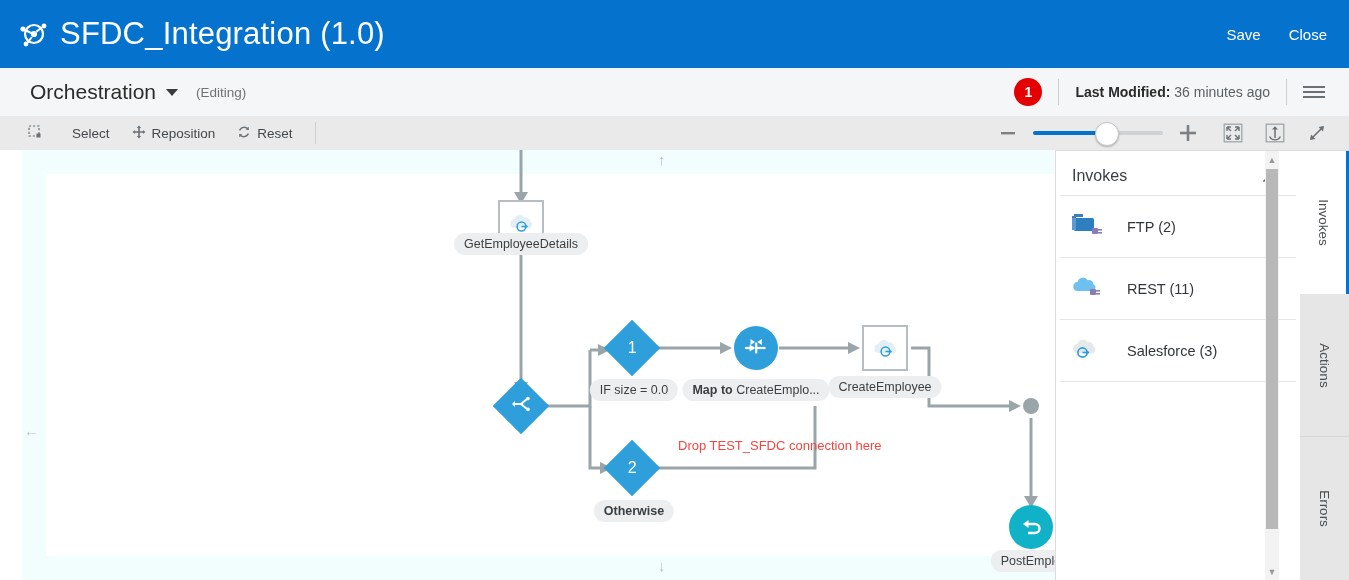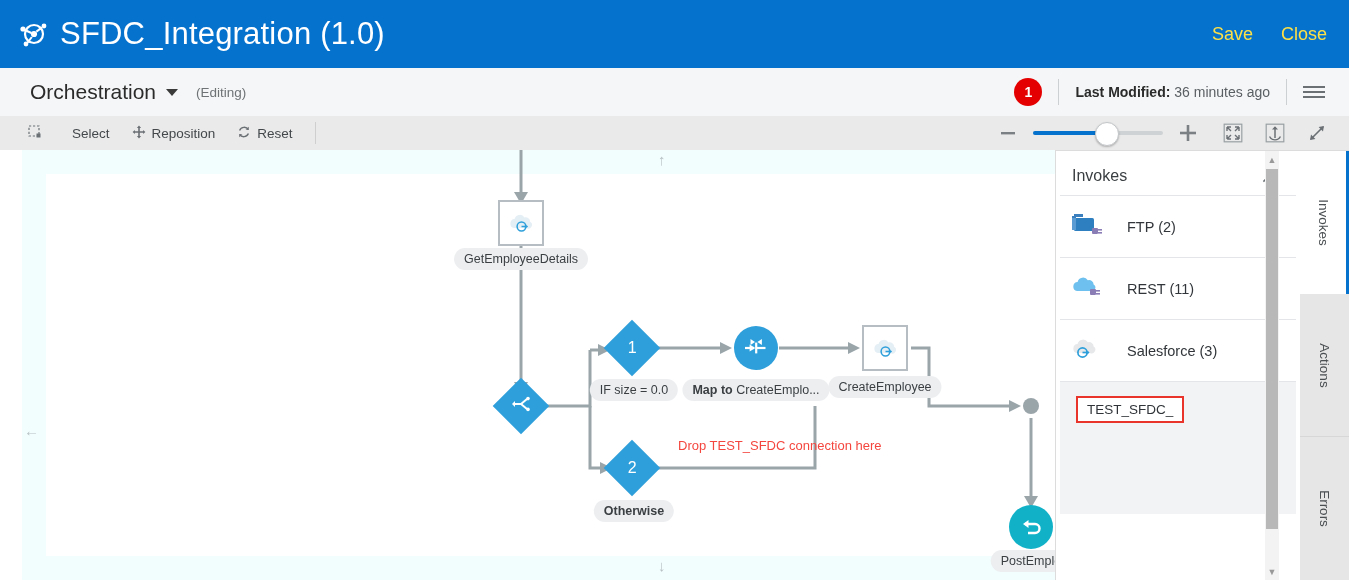--- a/index.html
+++ b/index.html
@@ -19,21 +19,21 @@
   .topbar .logo{
     width:34px;height:34px;margin-left:16px;margin-right:10px;
     flex:0 0 auto;display:flex;align-items:center;justify-content:center;
   }
   .topbar .title{
     color:#fff;font-size:31px;font-weight:400;letter-spacing:.2px;
     white-space:nowrap;
   }
   .topbar .spacer{flex:1 1 auto;}
   .topbar .tb-action{
-    color:#fde047;font-size:18px;margin-right:28px;cursor:pointer;white-space:nowrap;
+    color:#ffffff;font-size:15px;margin-right:28px;cursor:pointer;white-space:nowrap;
   }
   .topbar .tb-action:last-child{margin-right:22px;}
 
   
   .subbar{
     position:absolute;left:0;top:68px;width:1349px;height:48px;
     background:#f5f6f7;border-bottom:1px solid #d9dcde;
     display:flex;align-items:center;
   }
   .subbar .mode{
@@ -334,21 +334,21 @@
     <div class="node" style="left:498px;top:50px;">
       <div class="sq-node">
         <svg width="28" height="22" viewBox="0 0 28 22">
           <path d="M7 16 a4.5 4.5 0 0 1 .6 -8.9 a5.4 5.4 0 0 1 9.9 -1.6 a4.3 4.3 0 0 1 5.6 4.2 a3.6 3.6 0 0 1 -3.6 6.3 Z" fill="#e4eef5"></path>
           <circle cx="14.5" cy="14.5" r="4.4" fill="none" stroke="#2e9fda" stroke-width="1.5"></circle>
           <path d="M14.5 14.5 L20.5 14.5" stroke="#2e9fda" stroke-width="1.5"></path>
           <path d="M21 14.5 L17.8 12.4 L17.8 16.6 Z" fill="#2e9fda"></path>
         </svg>
       </div>
     </div>
-    <div class="n-label" style="left:521px;top:98px;">GetEmployeeDetails</div>
+    <div class="n-label" style="left:521px;top:83px;">GetEmployeeDetails</div>
 
     <div class="node" style="left:501px;top:236px;">
       <div class="diamond">
         <span>
           <svg width="18" height="16" viewBox="0 0 18 16">
             <path d="M2 8 L9 8" stroke="#fff" stroke-width="2"></path>
             <path d="M9 8 L15 3" stroke="#fff" stroke-width="2"></path>
             <path d="M9 8 L15 13" stroke="#fff" stroke-width="2"></path>
             <circle cx="16" cy="2.6" r="1.8" fill="#fff"></circle>
             <circle cx="16" cy="13.4" r="1.8" fill="#fff"></circle>
@@ -456,23 +456,20 @@
         <svg width="36" height="30" viewBox="0 0 36 30">
           <path d="M7 19 a4.6 4.6 0 0 1 .6 -9.1 a5.6 5.6 0 0 1 10.2 -1.6 a4.4 4.4 0 0 1 5.8 4.3 a3.7 3.7 0 0 1 -3.7 6.4 Z" fill="#e6e8ea"></path>
           <circle cx="12.5" cy="18.5" r="4.6" fill="none" stroke="#2e9fda" stroke-width="1.7"></circle>
           <path d="M12.5 18.5 L19 18.5" stroke="#2e9fda" stroke-width="1.7"></path>
           <path d="M19.6 18.5 L16.1 16.2 L16.1 20.8 Z" fill="#2e9fda"></path>
         </svg>
       </span>
       <span class="txt">Salesforce (3)</span>
     </div>
 
-    <div class="rp-drop">
-      <div class="chip">TEST_SFDC_</div>
-    </div>
 
 
     <div class="rp-scroll">
       <div class="sb-arrow" style="top:0;">▲</div>
       <div class="thumb"></div>
       <div class="sb-arrow" style="bottom:0;">▼</div>
     </div>
   </div>
 
   <div class="vtabs">

